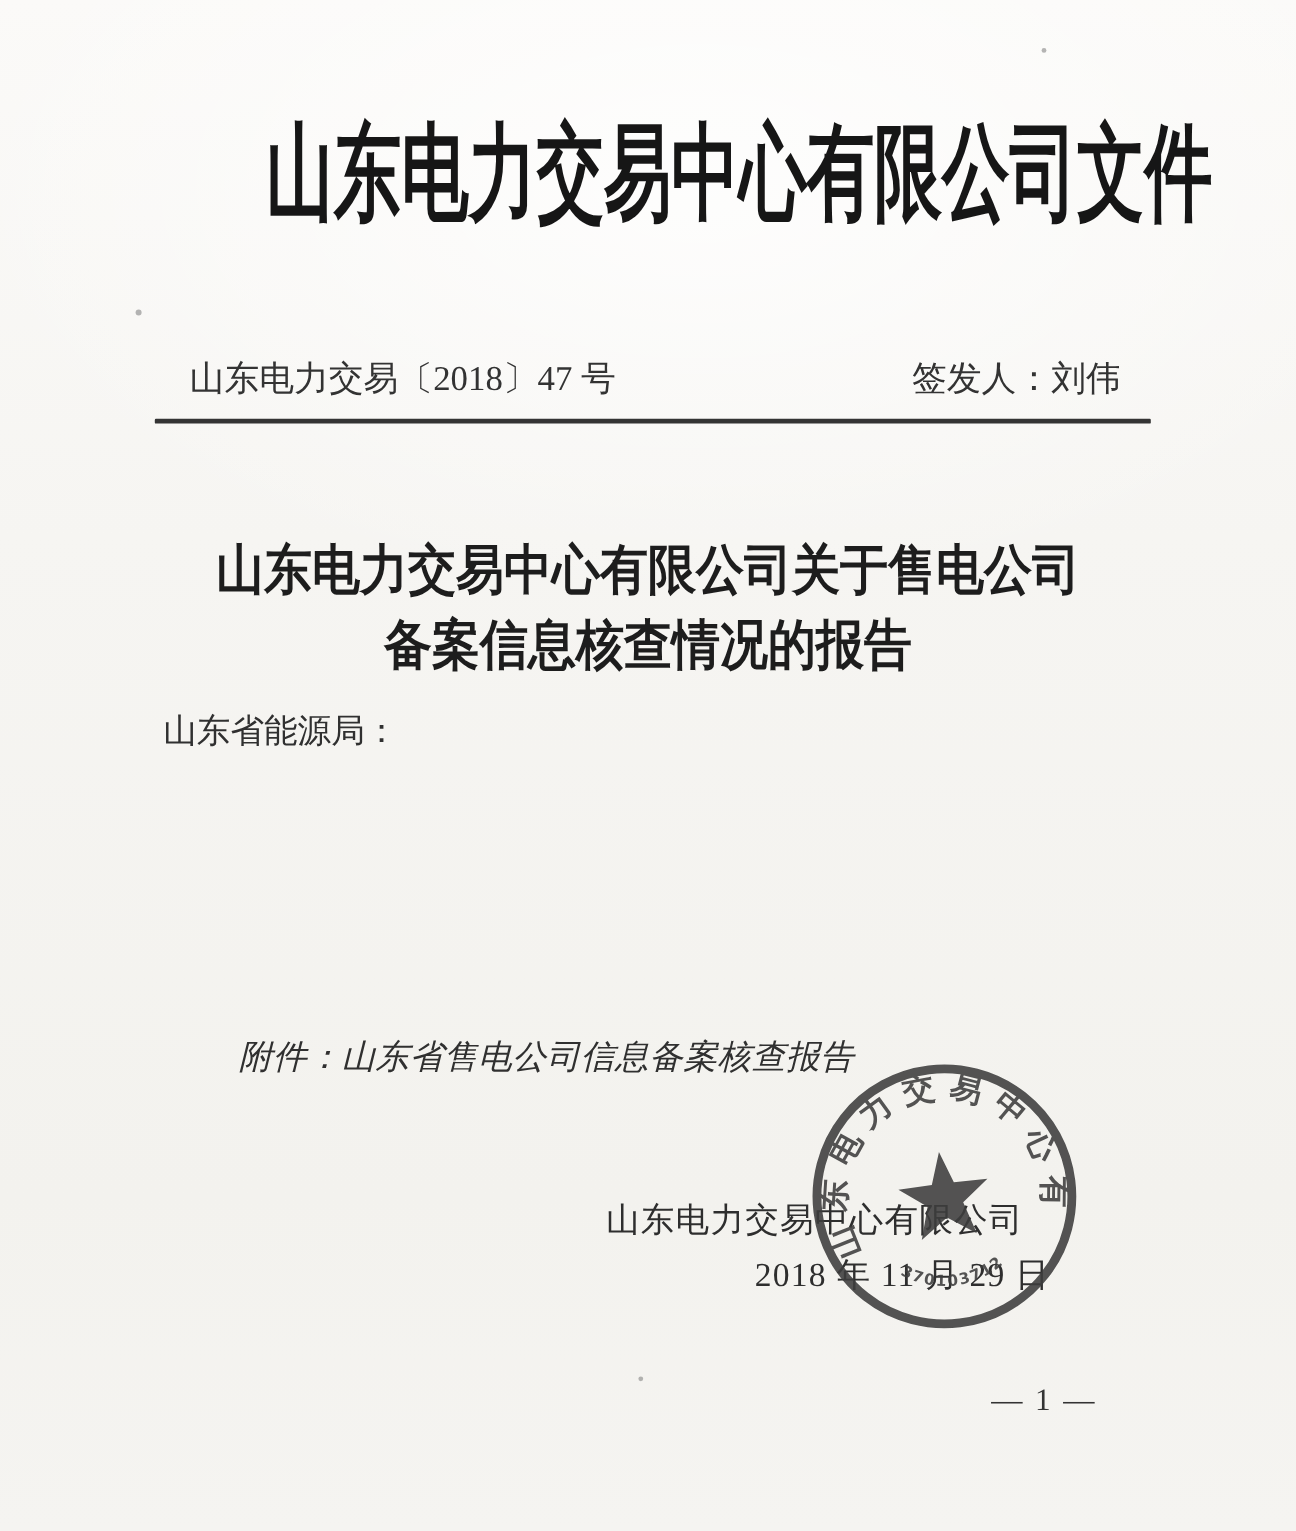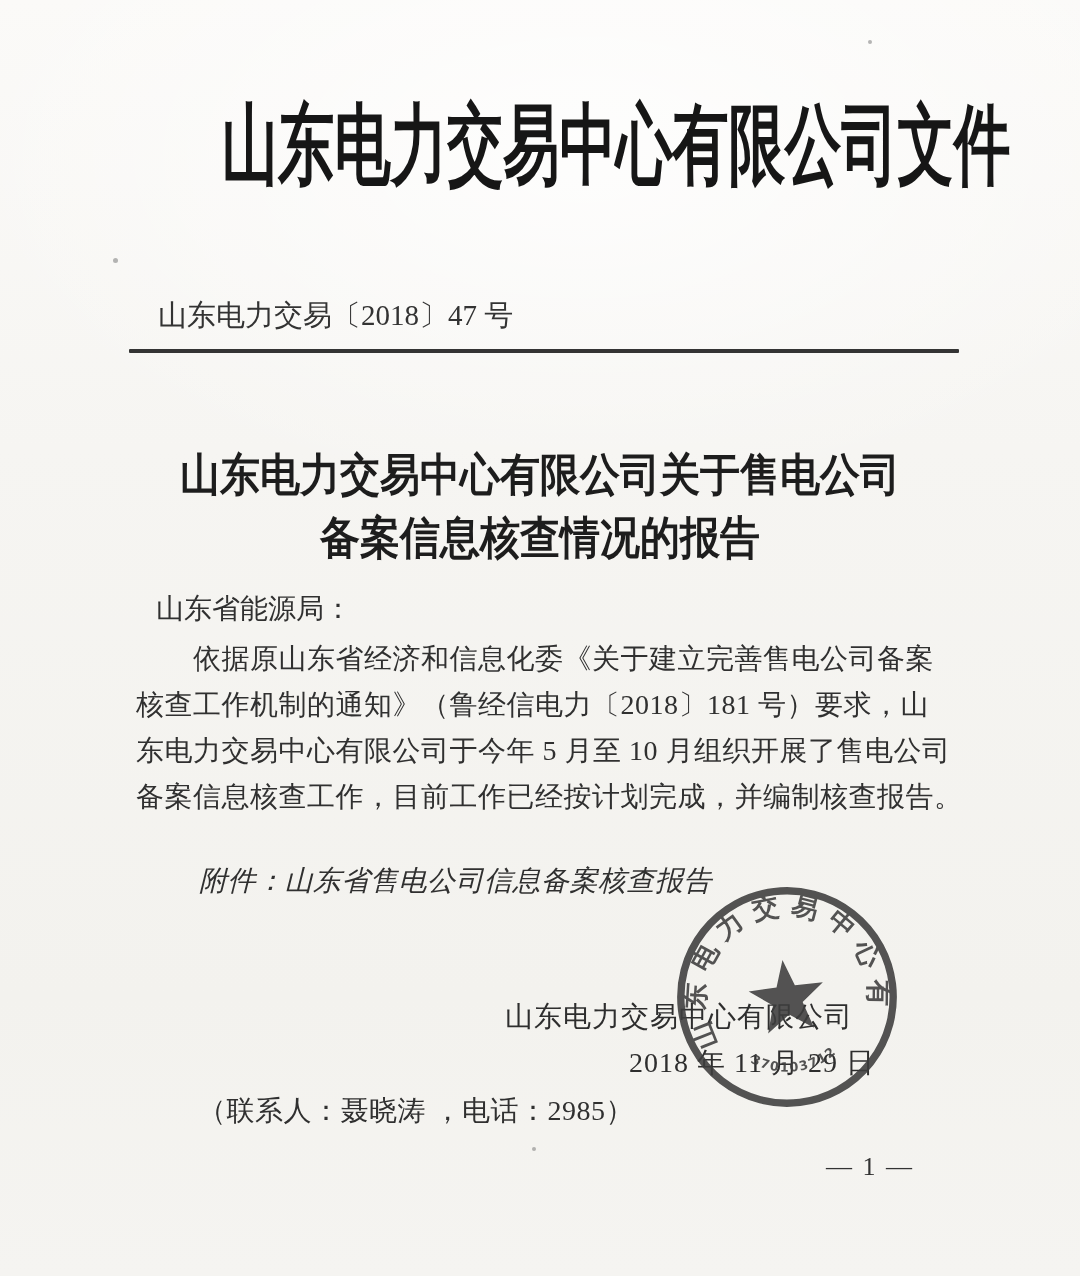--- a/index.html
+++ b/index.html
@@ -36,21 +36,21 @@
   }
   
   .report-title{
     top:444px;left:0;width:1080px;
     text-align:center;font-size:40px;font-weight:700;line-height:56px;
     color:#1d1d1d;transform:scaleY(1.12);transform-origin:50% 0;
     white-space:nowrap;
   }
   .salutation{
     top:590px;left:136px;
-    font-size:28px;color:#303030;white-space:nowrap;margin-left:20px;
+    font-size:28px;color:#303030;white-space:nowrap;
   }
   .bodytext{
     top:636px;left:136px;width:830px;
     font-size:28px;line-height:46px;color:#303030;
   }
   .bodytext p{margin:0;white-space:nowrap;letter-spacing:0.5px;}
   .bodytext p.indented{text-indent:57px;}
   .attachment{
     top:862px;left:199px;
     font-size:28px;color:#303030;white-space:nowrap;letter-spacing:0.5px;font-style:italic;
@@ -93,44 +93,38 @@
 <body>
 
 <div class="page">
 
   <div class="abs letterhead">
     <span class="squeeze">山东电力交易中心有限公司文件</span>
   </div>
 
   <div class="abs docnum-row">
     <span>山东电力交易〔2018〕47 号</span>
+    <span>签发人：刘伟</span>
   </div>
 
   <div class="abs rule"></div>
 
   <div class="abs report-title">
     <div>山东电力交易中心有限公司关于售电公司</div>
     <div>备案信息核查情况的报告</div>
   </div>
 
   <div class="abs salutation">山东省能源局：</div>
 
-  <div class="abs bodytext">
-    <p class="indented">依据原山东省经济和信息化委《关于建立完善售电公司备案</p>
-    <p>核查工作机制的通知》（鲁经信电力〔2018〕181 号）要求，山</p>
-    <p>东电力交易中心有限公司于今年 5 月至 10 月组织开展了售电公司</p>
-    <p>备案信息核查工作，目前工作已经按计划完成，并编制核查报告。</p>
-  </div>
 
   <div class="abs attachment">附件：山东省售电公司信息备案核查报告</div>
 
   <div class="abs sign-org">山东电力交易中心有限公司</div>
   <div class="abs sign-date">2018 年 11 月 29 日</div>
 
-  <div class="abs contact">（联系人：聂晓涛 ，电话：2985）</div>
 
   <div class="abs pagenum">— 1 —</div>
 
   <svg class="abs seal" viewBox="0 0 240 240" xmlns="http://www.w3.org/2000/svg">
     <defs>
       <path id="ringPath" d="M 47.3 162 A 84 84 0 1 1 192.7 162" fill="none"></path>
       <path id="serialPath" d="M 73.2 179.9 A 76 76 0 0 0 166.8 179.9" fill="none"></path>
     </defs>
     <circle cx="120" cy="120" r="108" fill="none" stroke="#3d3d3d" stroke-width="7.5"></circle>
     <path fill="#3d3d3d" d="M 120 82

